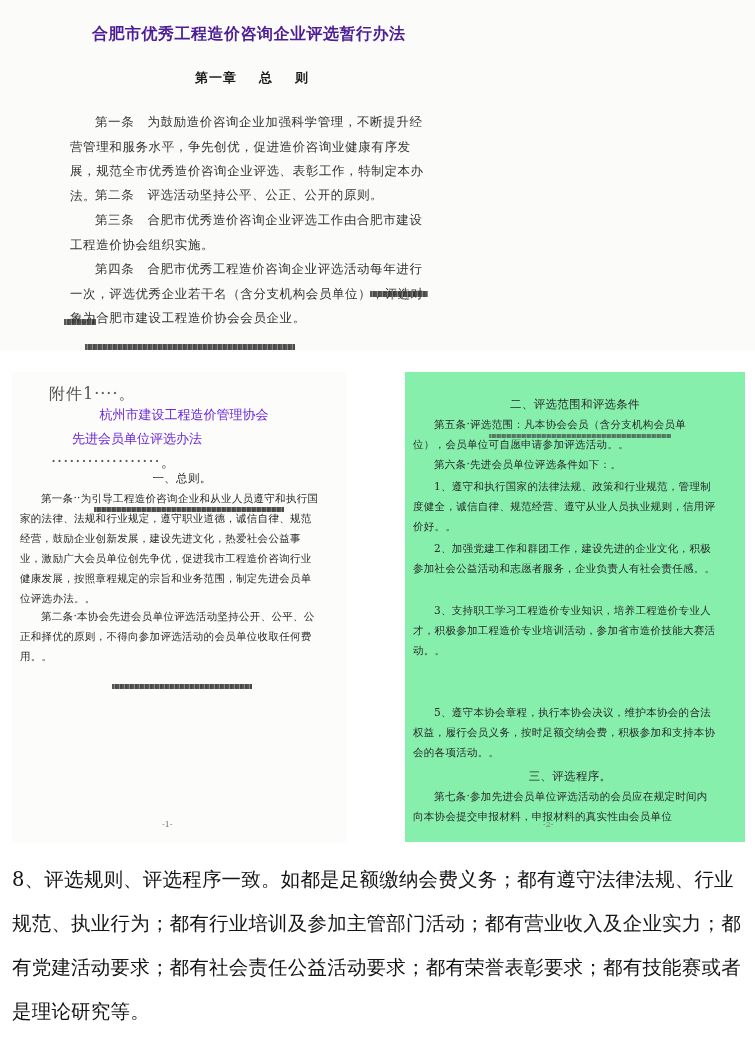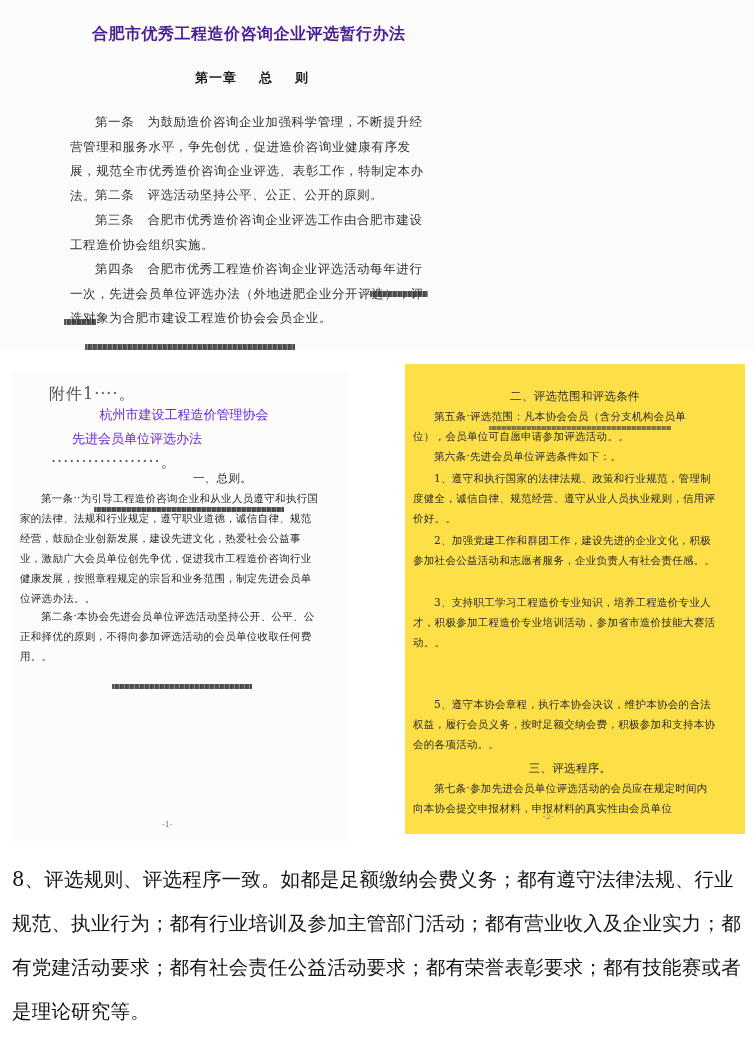--- a/index.html
+++ b/index.html
@@ -16,21 +16,21 @@
   #hefei .para { position: absolute; left: 70px; width: 362px; font-size: 12.5px; line-height: 24.5px; color: #333; letter-spacing: 0.6px; }
   #hefei .p1 { top: 110px; }
   #hefei .p2 { top: 183px; }
   #hefei .p3 { top: 208px; }
   #hefei .p4 { top: 257px; }
   .indent { text-indent: 2em; }
   .hl { position: absolute; height: 6px; background: repeating-linear-gradient(90deg,#3a3a3a 0 2px,#777 2px 3px,#2a2a2a 3px 5px); opacity: 0.85; }
 
   
   #hz1 { left: 12px; top: 372px; width: 335px; height: 470px; background: #fcfcfb; }
-  #hz2 { left: 405px; top: 364px; width: 340px; height: 470px; background: #fde047; }
+  #hz2 { left: 405px; top: 372px; width: 340px; height: 470px; background: #86efac; }
   .sm { font-size: 10.5px; color: #2a2a2a; line-height: 20px; letter-spacing: 0.3px; }
   .abs { position: absolute; }
   .sans { font-family: "DejaVu Sans", "Liberation Sans", sans-serif; }
   .h-title { font-size: 13px; color: #6d28d9; }
   .dots { font-size: 16px; color: #555; letter-spacing: 1px; margin-left: 29px; }
   .pagenum { font-size: 8px; color: #777; }
 
   
   #bottom { position: absolute; left: 12px; top: 858px; width: 730px; font-size: 19.5px; line-height: 44px; color: #151515; font-family: "DejaVu Serif", "Liberation Serif", serif; letter-spacing: 0.2px; }
 </style>
@@ -38,32 +38,32 @@
 <body>
 
 <div id="hefei" class="scan">
   <div class="title">合肥市优秀工程造价咨询企业评选暂行办法</div>
   <div class="chapter">
     <span>第一章</span><span>总</span><span>则</span>
   </div>
   <div class="para indent p1">第一条　为鼓励造价咨询企业加强科学管理，不断提升经营管理和服务水平，争先创优，促进造价咨询业健康有序发展，规范全市优秀造价咨询企业评选、表彰工作，特制定本办法。</div>
   <div class="para indent p2">第二条　评选活动坚持公平、公正、公开的原则。</div>
   <div class="para indent p3">第三条　合肥市优秀造价咨询企业评选工作由合肥市建设工程造价协会组织实施。</div>
-  <div class="para indent p4">第四条　合肥市优秀工程造价咨询企业评选活动每年进行一次，先进会员单位评选办法（外地进肥企业分开评选），评选对象为合肥市建设工程造价协会会员企业。</div>
+  <div class="para indent p4">第四条　合肥市优秀工程造价咨询企业评选活动每年进行一次，评选优秀企业若干名（含分支机构会员单位），评选对象为合肥市建设工程造价协会会员企业。</div>
   <div class="hl" style="left:370px; top:291px; width:58px;"></div>
   <div class="hl" style="left:64px; top:319px; width:32px;"></div>
   <div class="hl" style="left:85px; top:344px; width:210px;"></div>
 </div>
 
 <div id="hz1" class="scan">
   <div class="abs dots" style="left:8px; top:12px;">附件1····。</div>
   <div class="abs h-title sans" style="left:52px; top:34px; width:240px; text-align:center;">杭州市建设工程造价管理协会</div>
   <div class="abs h-title sans" style="left:60px; top:58px; width:240px; text-align:left;">先进会员单位评选办法</div>
   <div class="abs dots" style="left:10px; top:80px;">··················。</div>
-  <div class="abs sm sans" style="left:100px; top:96px; width:140px; text-align:right; font-size:11.5px;">一、总则。</div>
+  <div class="abs sm sans" style="left:100px; top:96px; width:140px; text-align:center; font-size:11.5px;">一、总则。</div>
   <div class="abs sm indent" style="left:8px; top:116px; width:300px;">第一条··为引导工程造价咨询企业和从业人员遵守和执行国家的法律、法规和行业规定，遵守职业道德，诚信自律、规范经营，鼓励企业创新发展，建设先进文化，热爱社会公益事业，激励广大会员单位创先争优，促进我市工程造价咨询行业健康发展，按照章程规定的宗旨和业务范围，制定先进会员单位评选办法。。</div>
   <div class="abs sm indent" style="left:8px; top:234px; width:300px;">第二条·本协会先进会员单位评选活动坚持公开、公平、公正和择优的原则，不得向参加评选活动的会员单位收取任何费用。。</div>
   <div class="abs pagenum" style="left:150px; top:448px;">-1-</div>
   <div class="hl" style="left:82px; top:135px; width:190px; height:5px;"></div>
   <div class="hl" style="left:100px; top:312px; width:140px; height:5px;"></div>
 </div>
 
 <div id="hz2" class="scan">
   <div class="abs sm sans" style="left:70px; top:22px; width:200px; text-align:center; font-size:11.5px;">二、评选范围和评选条件</div>
   <div class="abs sm indent" style="left:8px; top:42px; width:305px;">第五条·评选范围：凡本协会会员（含分支机构会员单位），会员单位可自愿申请参加评选活动。。</div>

